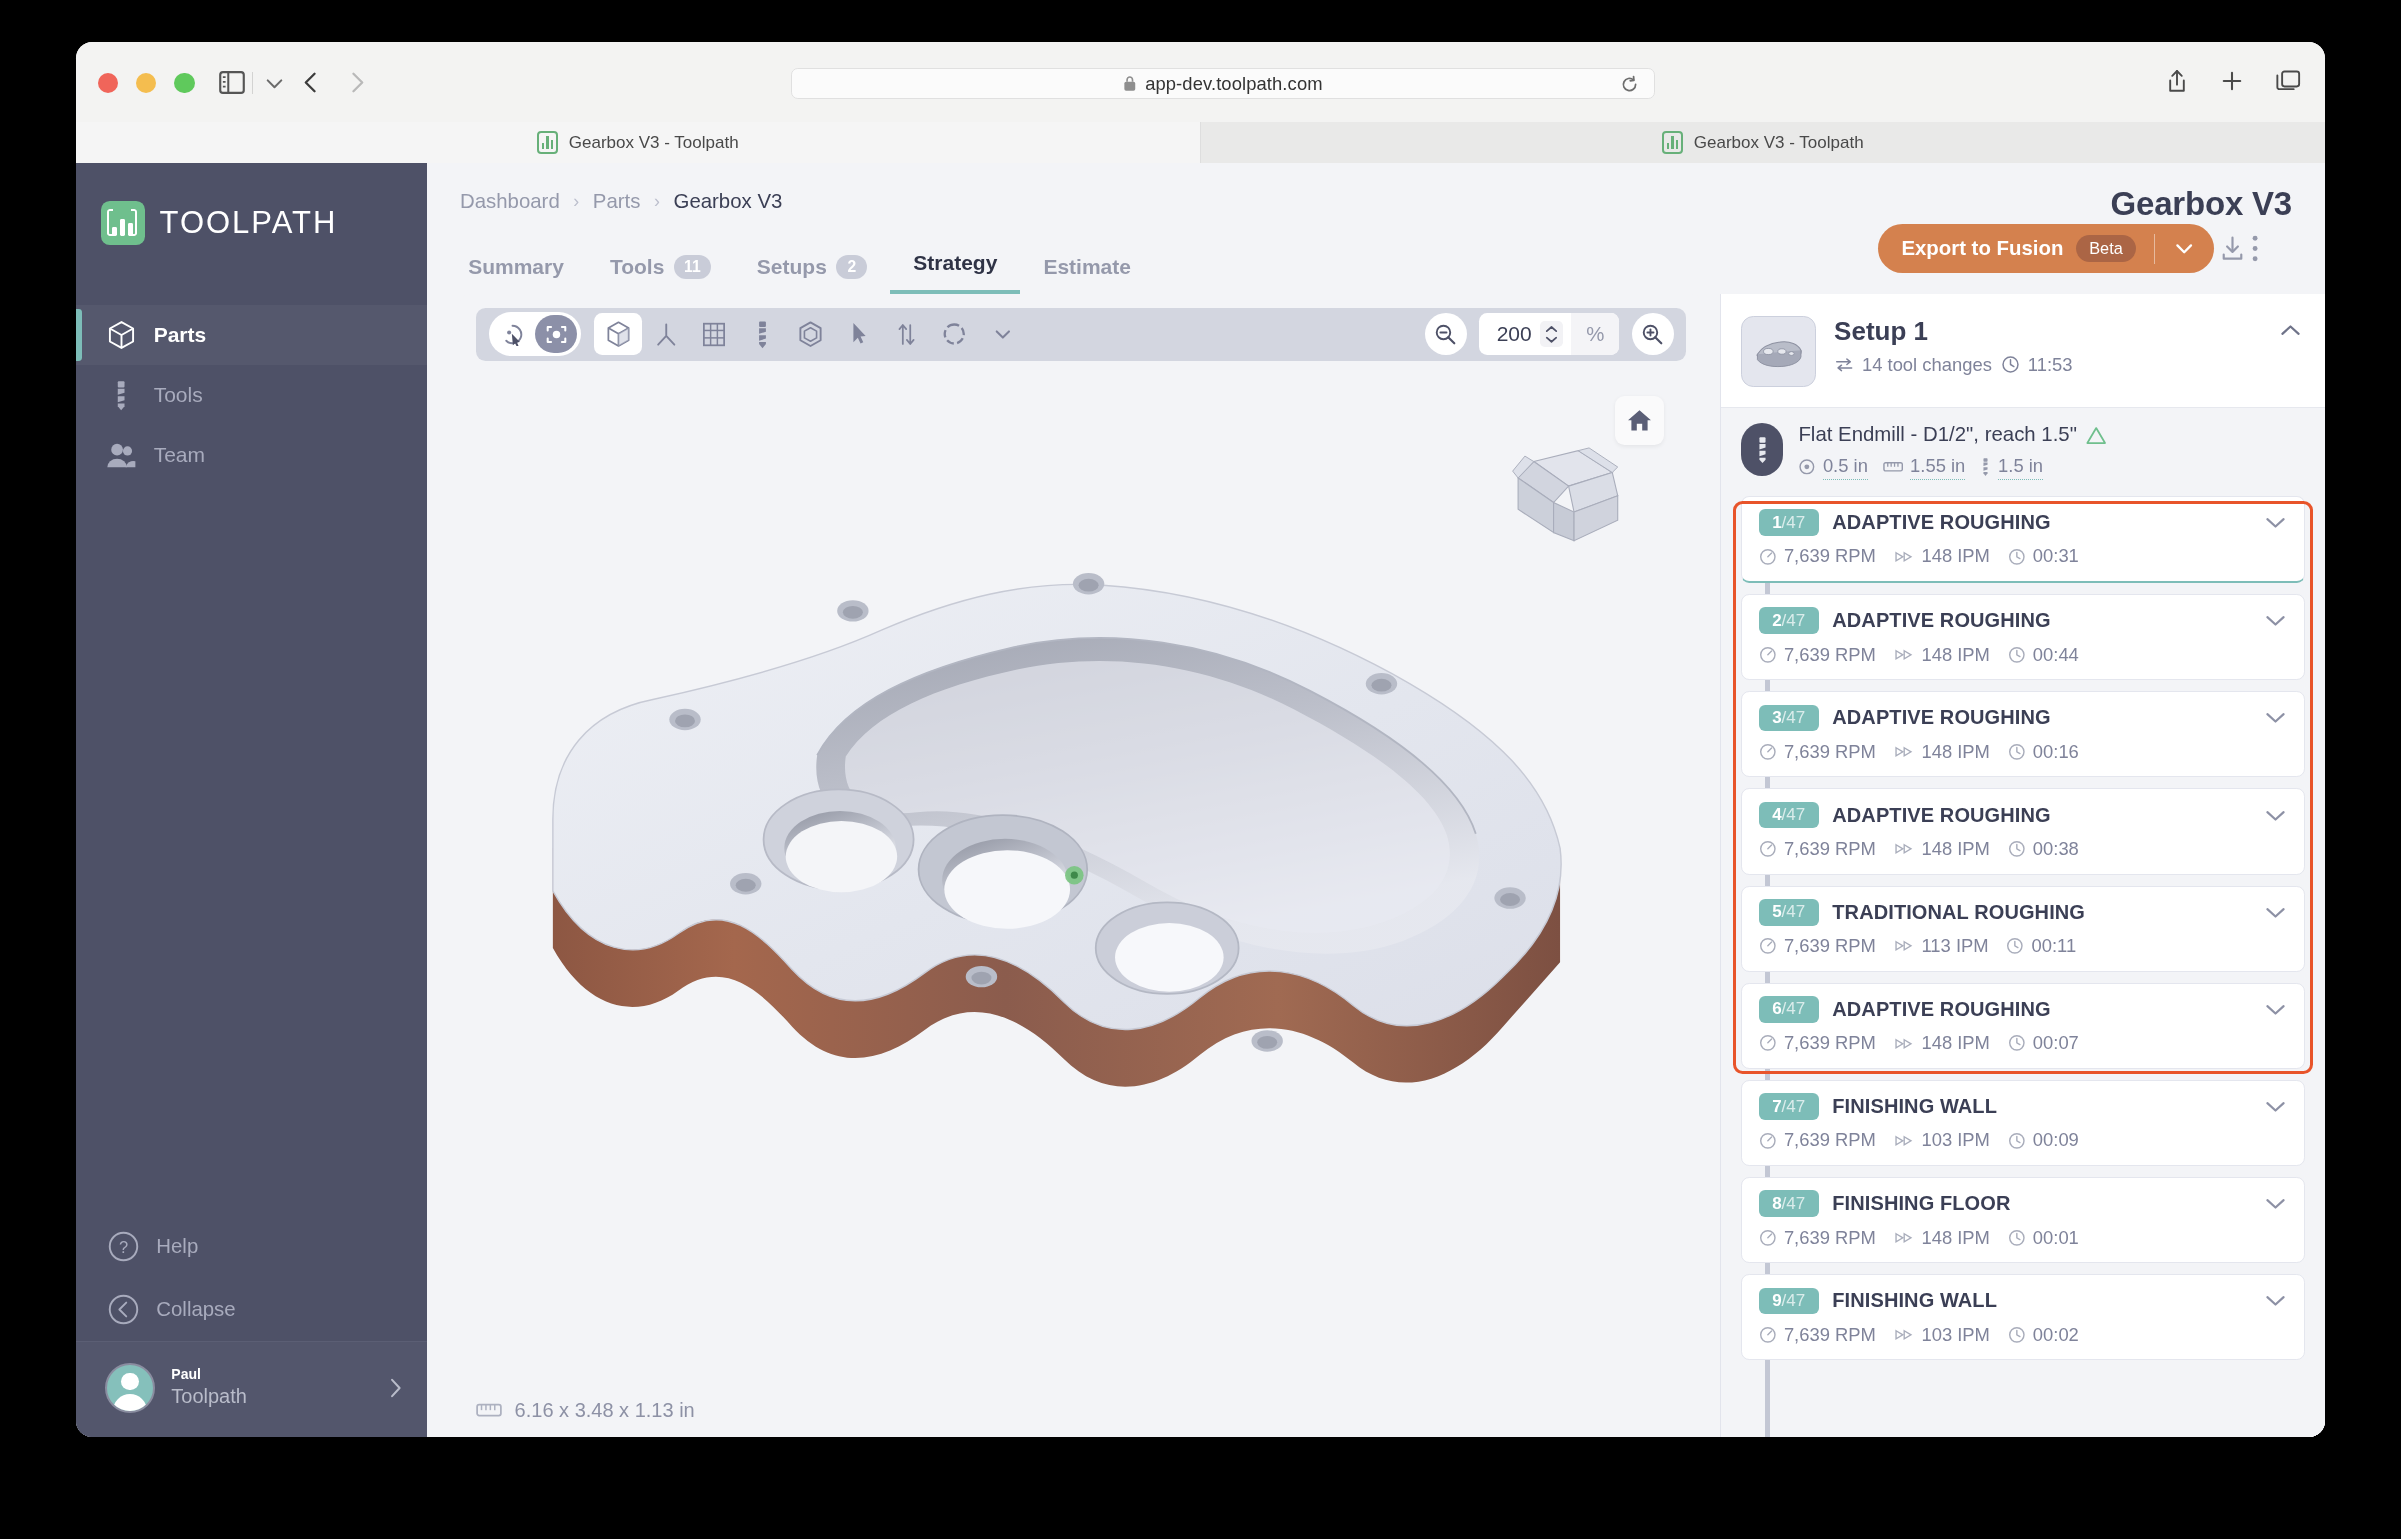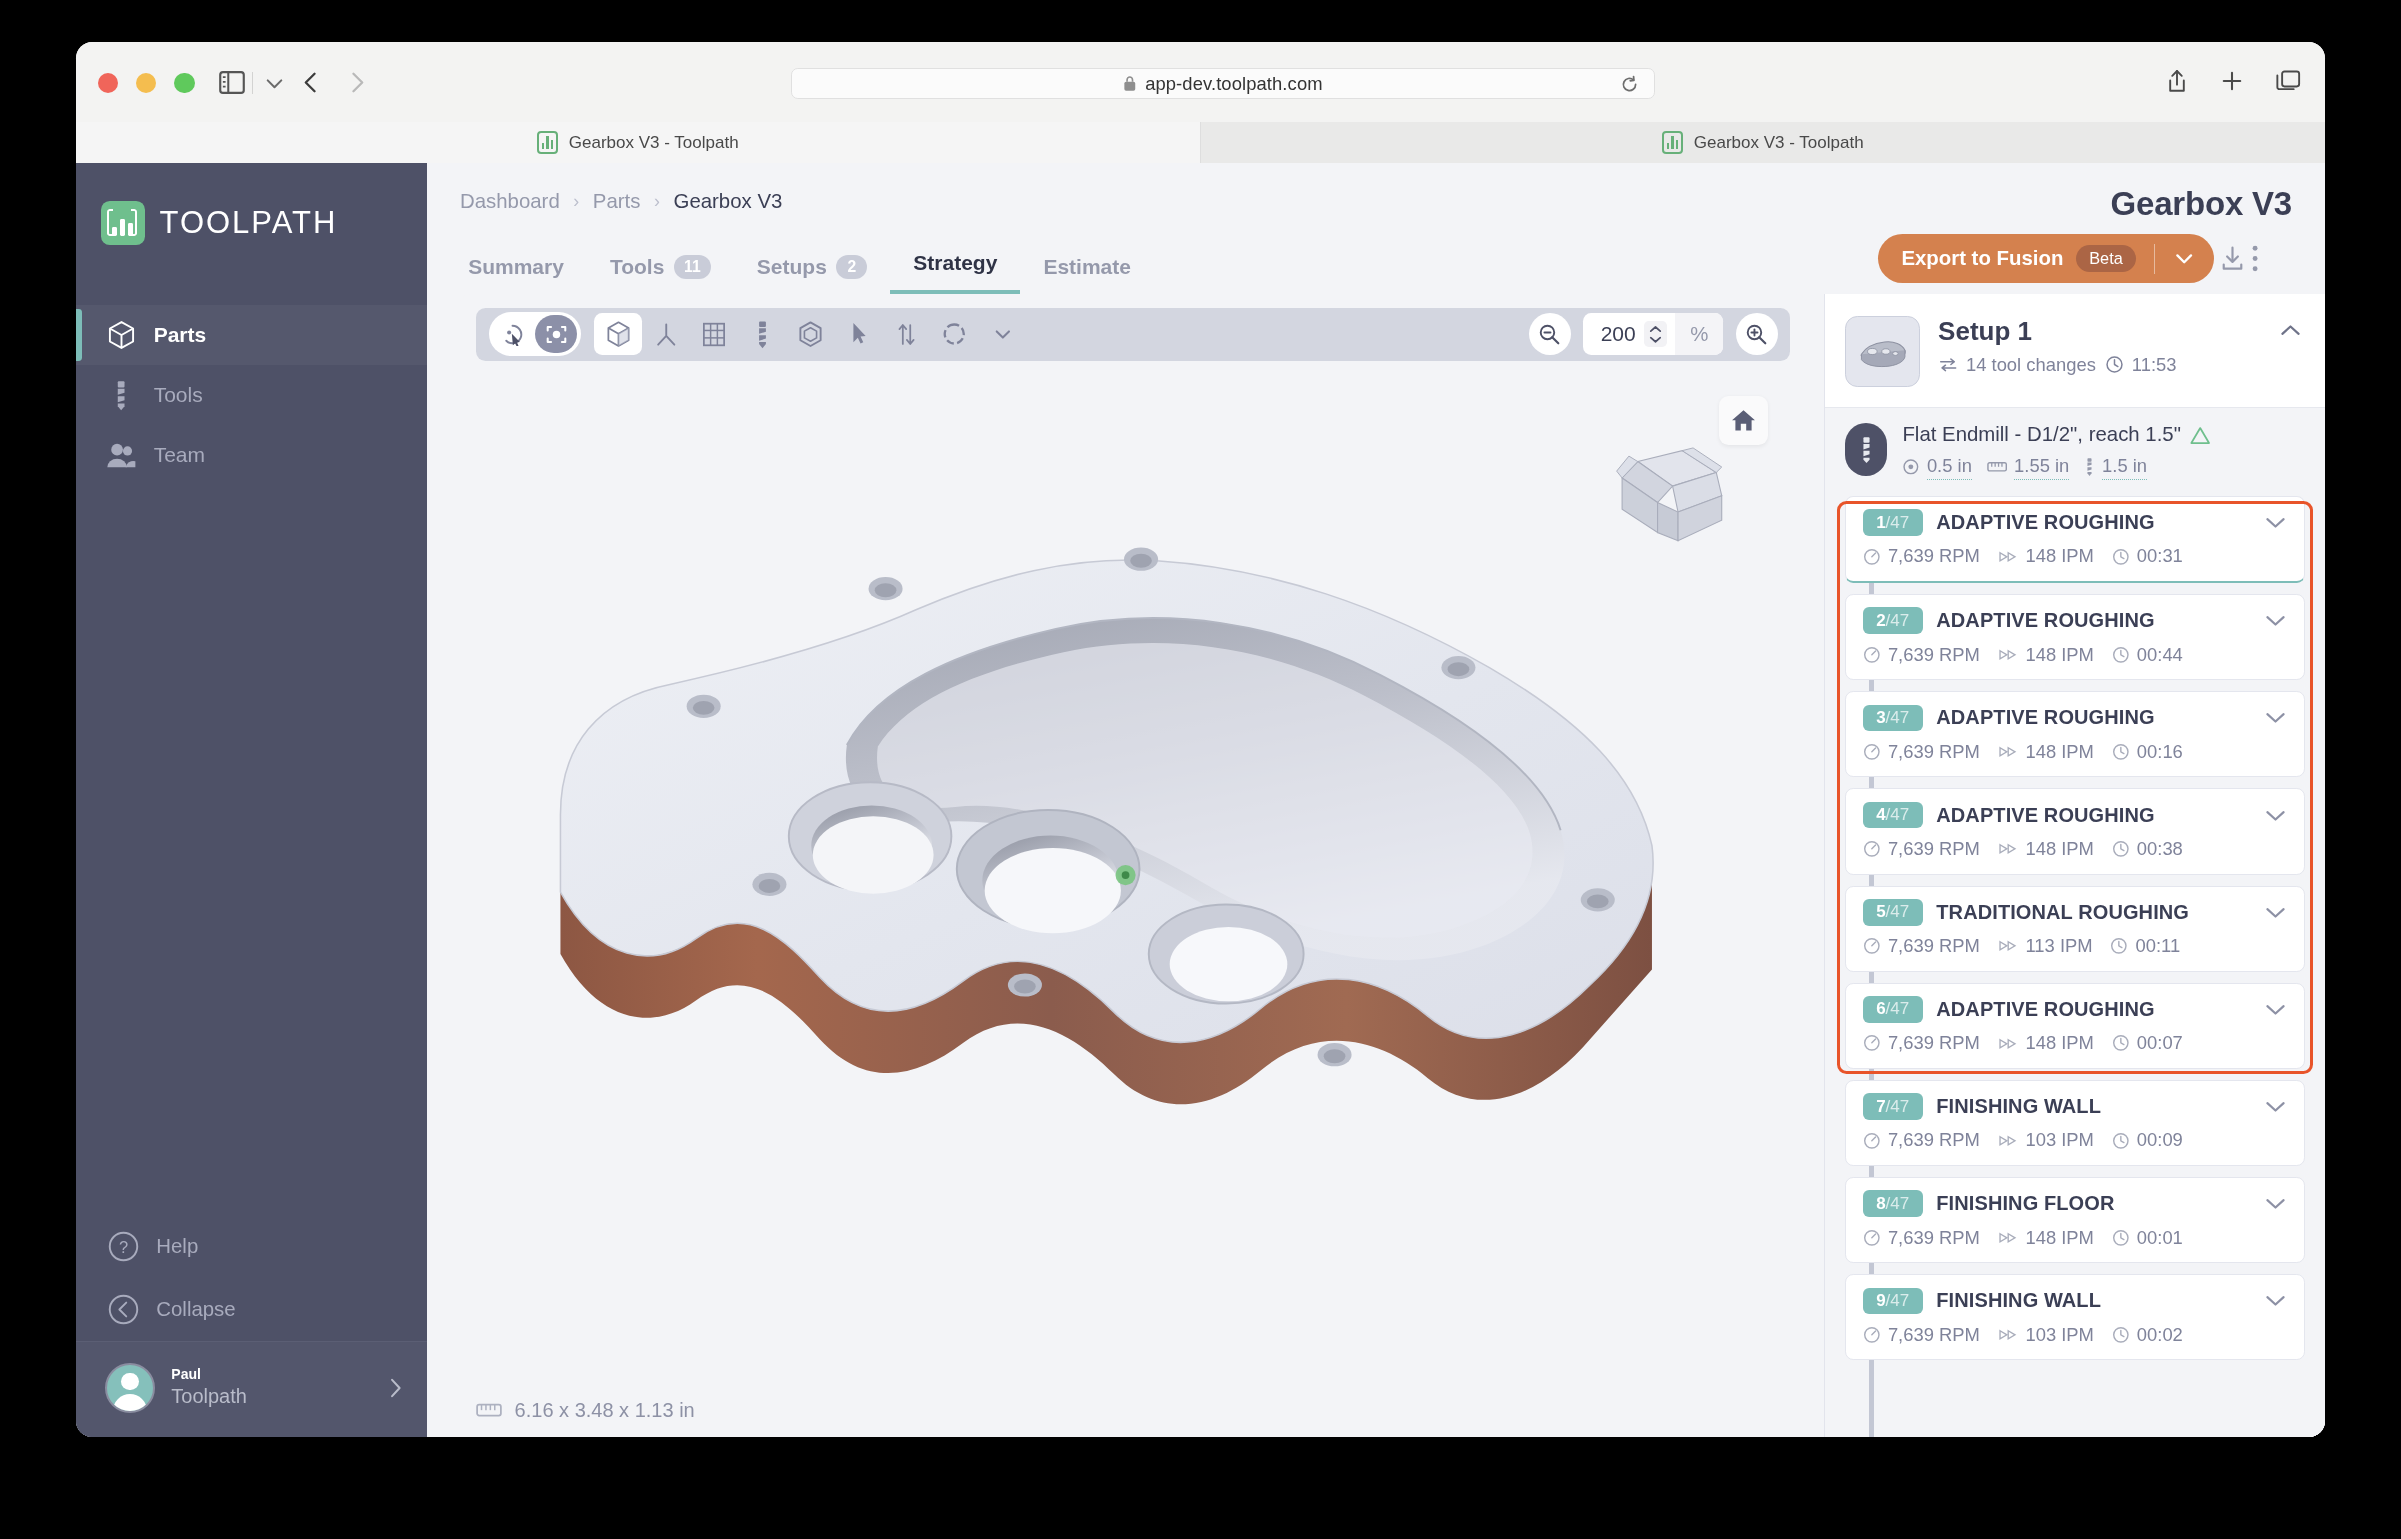--- a/index.html
+++ b/index.html
@@ -151,21 +151,21 @@
     display: flex; align-items: center; gap: 9.5px;
     font-size: 21px; color: #9599ab; font-weight: 700;
     padding: 0 23px 15px 23px;
   }
   .tabitem:first-child { padding-left: 8.2px; }
   .tabitem.active { color: #2f3346; border-bottom: 4.1px solid #7dbdb8; }
   .tabbadge {
     background: #c9ccd8; color: #fff; font-size: 15.7px; font-weight: 700;
     border-radius: 680px; padding: 2.7px 10.2px; min-width: 31px; text-align: center;
   }
-  .head-actions { position: absolute; right: 33px; bottom: 11px; display: flex; align-items: center; gap: 5px; }
+  .head-actions { position: absolute; right: 33px; bottom: 21px; display: flex; align-items: center; gap: 5px; }
   .btn-export {
     display: flex; align-items: center; background: #d4814e;
     border-radius: 680px; height: 49px; color: #fff; overflow: hidden;
   }
   .btn-export .lbl { font-size: 20.4px; font-weight: 700; padding-left: 23px; }
   .beta-pill {
     background: #ab6545; color: #fff; font-size: 16.3px; border-radius: 680px;
     padding: 4.1px 13.6px; margin-left: 12.3px; margin-right: 17.7px;
   }
   .btn-split { width: 1.4px; height: 30px; background: rgba(255,255,255,.45); }
@@ -210,21 +210,21 @@
 
   .dims {
     position: absolute; left: 16.3px; bottom: 15px; display: flex; align-items: center; gap: 12.3px;
     font-size: 20px; color: #8d91a5;
   }
 
   .model { position: absolute; left: 4%; top: 10%; width: 92%; height: 82%; }
 
   
   .ops {
-    width: 501px; flex-shrink: 0; background: #fff;
+    width: 605px; flex-shrink: 0; background: #fff;
     border-left: 1px solid #e2e4ec;
     display: flex; flex-direction: column; min-height: 0;
   }
   .setup-head { display: flex; align-items: flex-start; gap: 17.7px; padding: 22px 20.4px 20.4px 20.4px; position: relative; }
   .setup-thumb {
     width: 75px; height: 71px; border-radius: 12.3px; background: #e4e6ee;
     border: 1.4px solid #ccd0dd; flex-shrink: 0; display:flex; align-items:center; justify-content:center;
   }
   .setup-title { font-size: 26px; font-weight: 700; color: #3b3f55; }
   .setup-meta { display: flex; align-items: center; gap: 9.5px; margin-top: 6.8px; font-size: 18.4px; color: #7f839a; }

